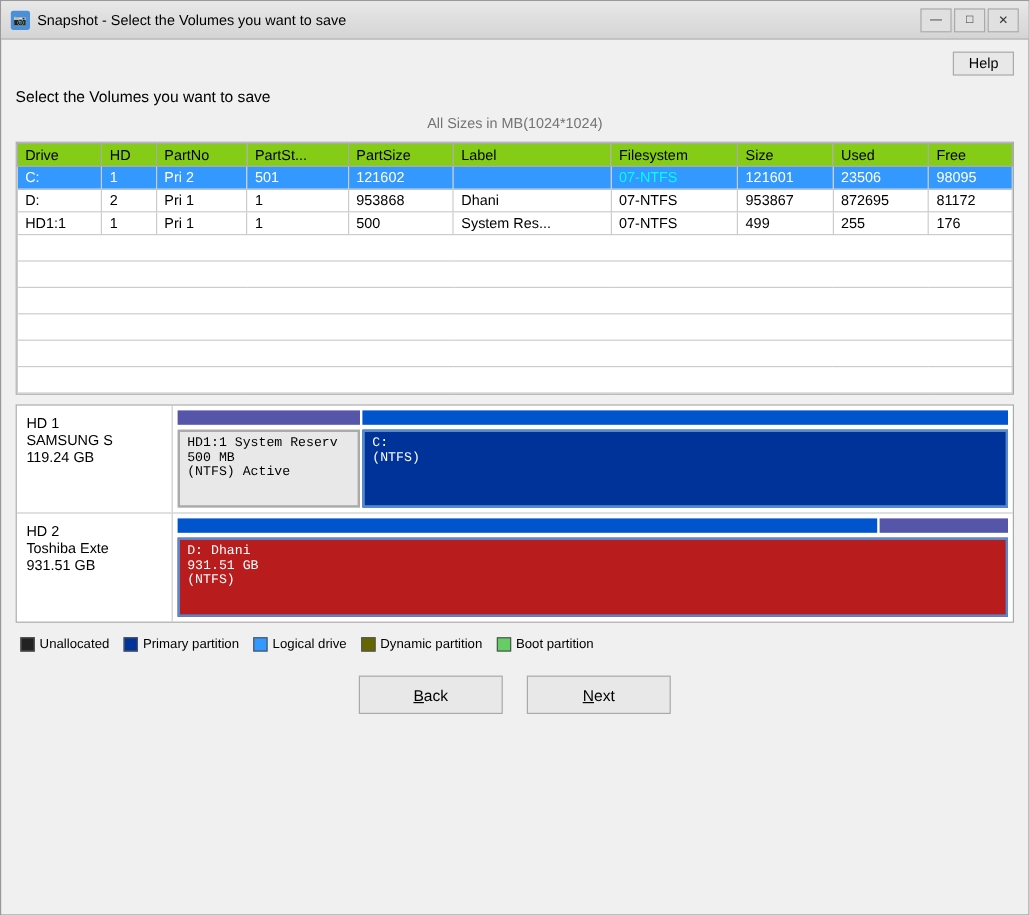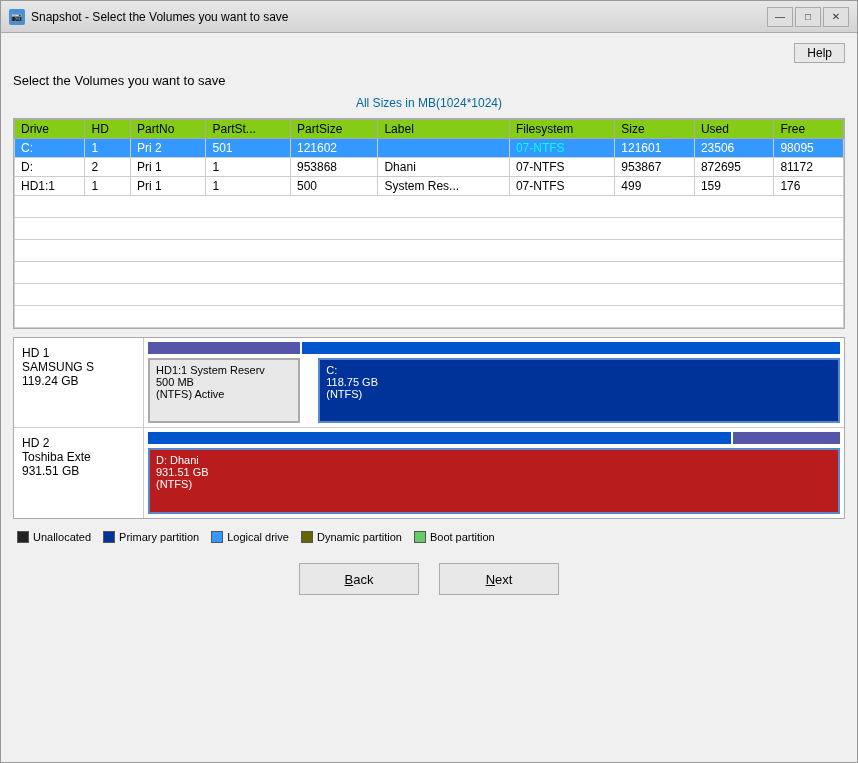--- a/index.html
+++ b/index.html
@@ -89,21 +89,21 @@
       font-size: 12px;
     }
     .subtitle {
       font-size: 13px;
       color: #000;
       margin-top: 2px;
     }
     .sizes-label {
       text-align: center;
       font-size: 12px;
-      color: #0369a1;
+      color: #737373;
     }
     .table-container {
       border: 1px solid #aaa;
       background: white;
       flex-shrink: 0;
     }
     table {
       width: 100%;
       border-collapse: collapse;
       font-size: 12px;
@@ -152,22 +152,23 @@
     }
     .disk-partitions {
       flex: 1;
       display: flex;
       flex-direction: column;
       padding: 4px 4px 4px 4px;
       gap: 4px;
     }
     .partition-details-row {
       display: flex;
-      gap: 18px;
+      gap: 2px;
       flex: 1;
+      font-family: Liberation Mono, monospace;
     }
     .partition-detail {
       padding: 4px 6px;
       font-size: 11px;
       border: 1px solid #aaa;
     }
     .partition-detail.system-res {
       width: 22%;
       background: #e8e8e8;
       border: 2px solid #aaa;
@@ -327,21 +328,21 @@
           </tr>
           <tr>
             <td>HD1:1</td>
             <td>1</td>
             <td>Pri 1</td>
             <td>1</td>
             <td>500</td>
             <td>System Res...</td>
             <td>07-NTFS</td>
             <td>499</td>
-            <td>159</td>
+            <td>255</td>
             <td>176</td>
           </tr>
 
           <tr style="height:22px">
               <td colspan="10"></td>
             </tr>
           <tr style="height:22px">
               <td colspan="10"></td>
             </tr>
           <tr style="height:22px">
@@ -376,21 +377,20 @@
           </div>
 
           <div class="partition-details-row">
             <div class="partition-detail system-res">
               <div>HD1:1 System Reserv</div>
               <div>500 MB</div>
               <div>(NTFS) Active</div>
             </div>
             <div class="partition-detail c-drive">
               <div>C:</div>
-              <div>118.75 GB</div>
               <div>(NTFS)</div>
             </div>
           </div>
         </div>
       </div>
 
       <div class="disk-row">
         <div class="disk-label">
           <div>HD 2</div>
           <div>Toshiba Exte</div>

